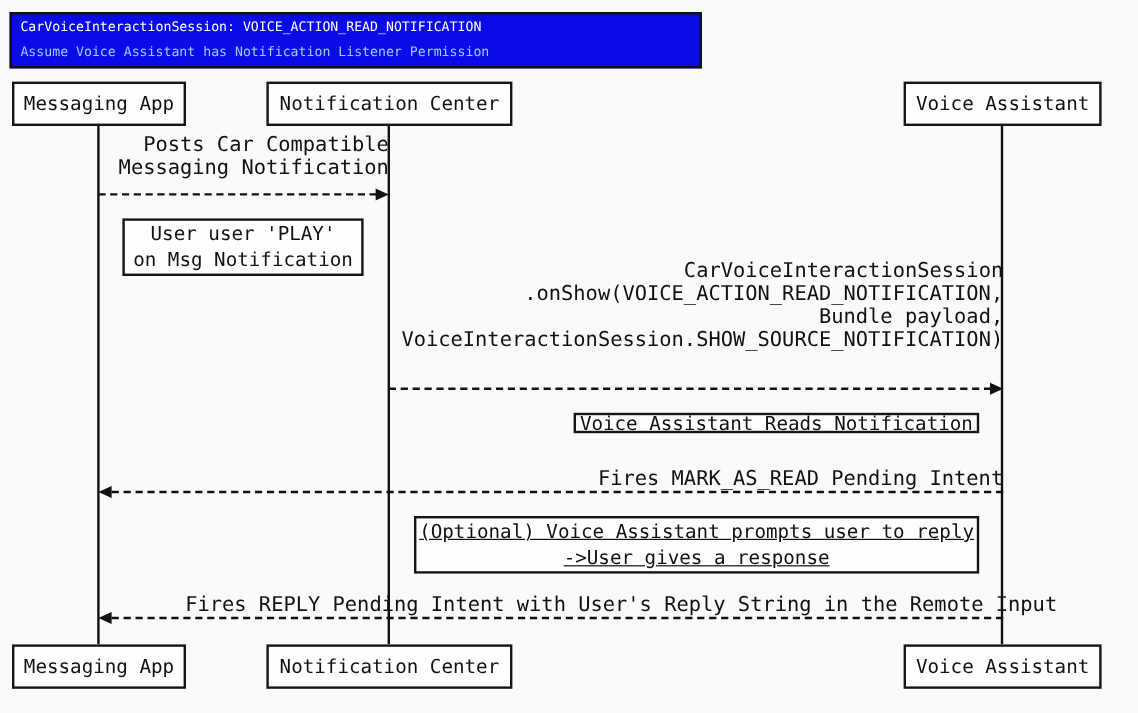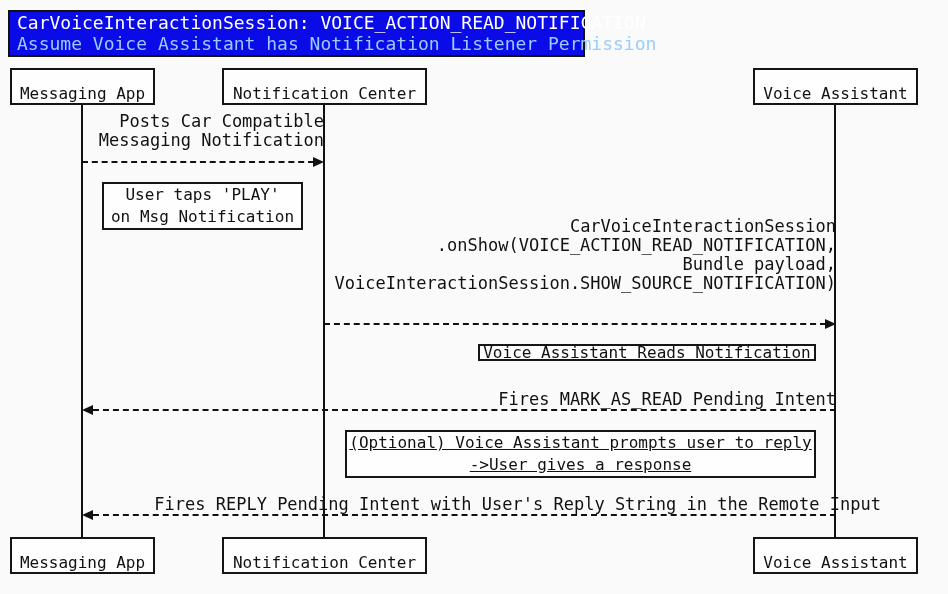--- a/index.html
+++ b/index.html
@@ -13,39 +13,39 @@
   }
   .stage { position: absolute; inset: 0; }
 
   
   .title-box {
     position: absolute; left: 8px; top: 10px; width: 577px; height: 47px;
     box-sizing: border-box;
     background: #0b0be8;
     border: 2px solid #111;
     padding: 1px 7px;
-    font-size: 18px; line-height: 20.5px;
+    font-size: 11px; line-height: 20.5px;
     white-space: nowrap;
   }
   .title-line1 { color: #ffffff; }
   .title-line2 { color: #99ccff; }
 
   
   .lifeline {
     position: absolute; top: 105px; height: 432px; width: 2px;
     background: #111;
   }
 
   
   .participant {
     position: absolute; height: 37px;
     box-sizing: border-box;
     background: #fefefe;
     border: 2px solid #151515;
-    display: flex; align-items: flex-end; justify-content: center;
+    display: flex; align-items: center; justify-content: center;
     font-size: 16px;
     white-space: nowrap;
   }
 
   
   .note {
     position: absolute;
     box-sizing: border-box;
     background: #fefefe;
     border: 2px solid #151515;
@@ -104,21 +104,21 @@
   </div>
 
   <div class="msg-label" style="left:82px; top:112px; width:242px;">
     <div>Posts Car Compatible</div>
     <div>Messaging Notification</div>
   </div>
   <div class="arrow-line" style="left:82px; top:161px; width:232px;"></div>
   <div class="arrowhead right" style="left:313px; top:157px;"></div>
 
   <div class="note" style="left:102px; top:182px; width:201px; height:48px;">
-    <div>User taps 'PLAY'</div>
+    <div>User user 'PLAY'</div>
     <div>on Msg Notification</div>
   </div>
 
   <div class="msg-label" style="left:324px; top:217px; width:512px;">
     <div>CarVoiceInteractionSession</div>
     <div>.onShow(VOICE_ACTION_READ_NOTIFICATION,</div>
     <div>Bundle payload,</div>
     <div>VoiceInteractionSession.SHOW_SOURCE_NOTIFICATION)</div>
   </div>
   <div class="arrow-line" style="left:324px; top:323px; width:502px;"></div>

